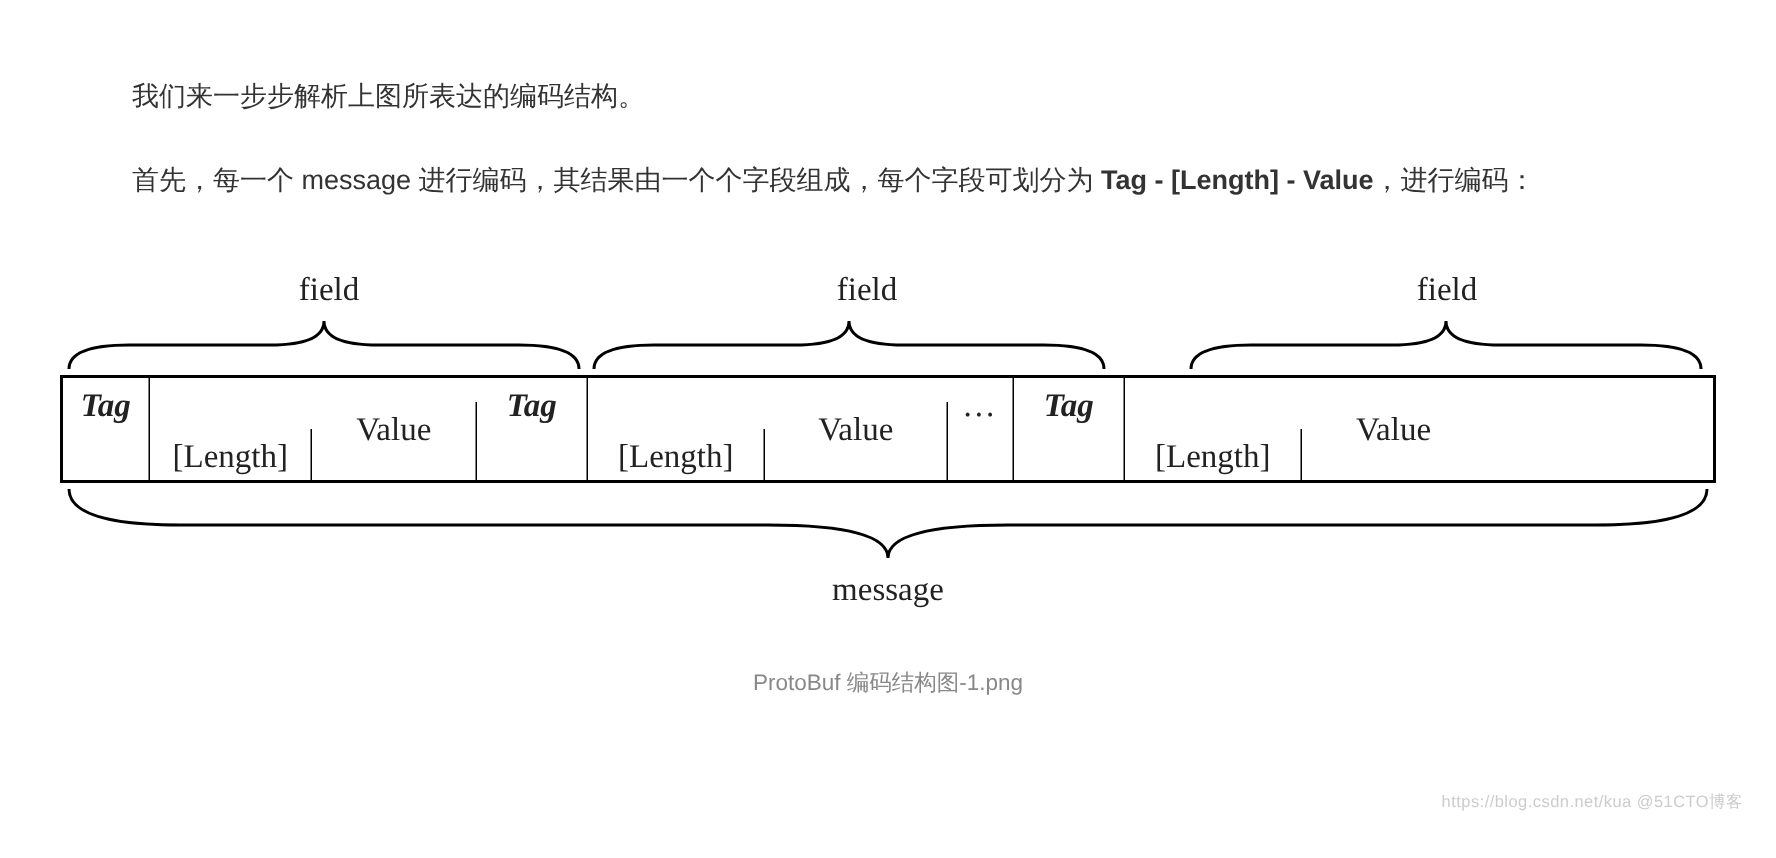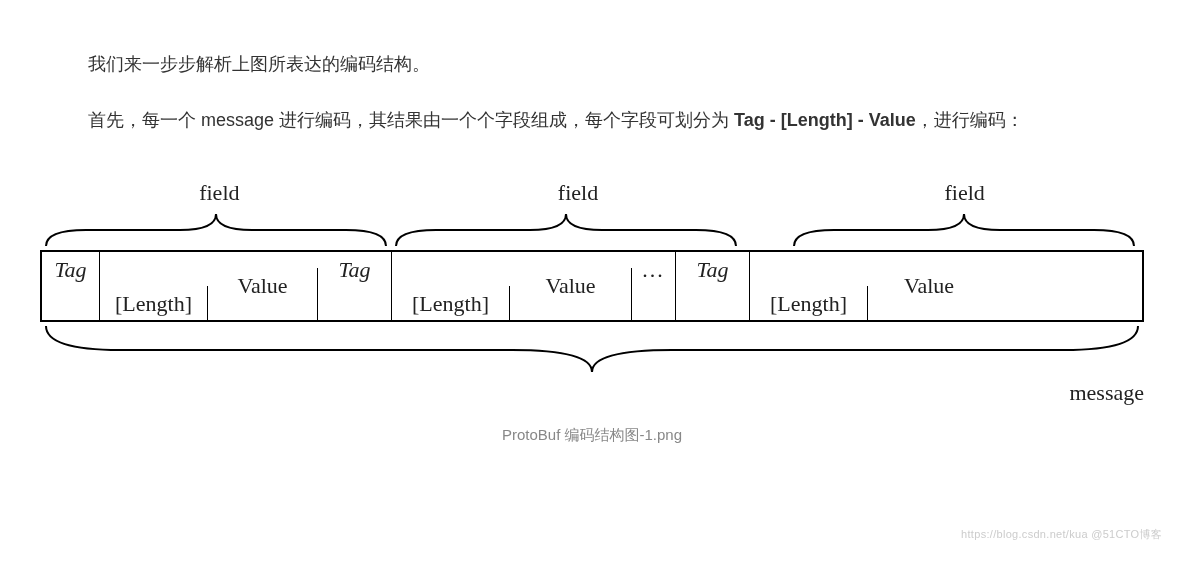--- a/index.html
+++ b/index.html
@@ -50,39 +50,39 @@
   .cell {
     font-family: "Comic Sans MS", "Chalkboard", cursive;
     font-size: 22px;
     text-align: center;
     padding: 5px 4px 3px 4px;
     border-right: 1px solid #000;
     white-space: nowrap;
     color: #222;
   }
   .cell:last-child { border-right: none; }
-  .cell.tag { font-weight: 400; font-style: italic; width: 58px; }
+  .cell.tag { font-weight: 700; font-style: italic; width: 58px; }
   .cell.len { width: 108px; margin-top: 34px; }
   .cell.val { width: 110px; margin-top: 16px; }
   .cell.tag.wide { width: 74px; }
   .cell.len.wide { width: 118px; }
   .cell.val.wide { width: 122px; }
   .cell.dots { width: 44px; letter-spacing: 2px; }
   .msg-label {
-    text-align: right;
+    text-align: center;
     margin-top: 2px;
     font-family: "Comic Sans MS", "Chalkboard", cursive;
     font-size: 22px;
     color: #222;
   }
   .caption {
     text-align: center;
     font-size: 15px;
     color: #888;
-    margin-top: 20px;
+    margin-top: 40px;
   }
   .watermark {
     position: absolute;
     right: 22px;
     bottom: 30px;
     font-size: 11px;
     color: #ccc;
     letter-spacing: 0.3px;
   }
 </style>

